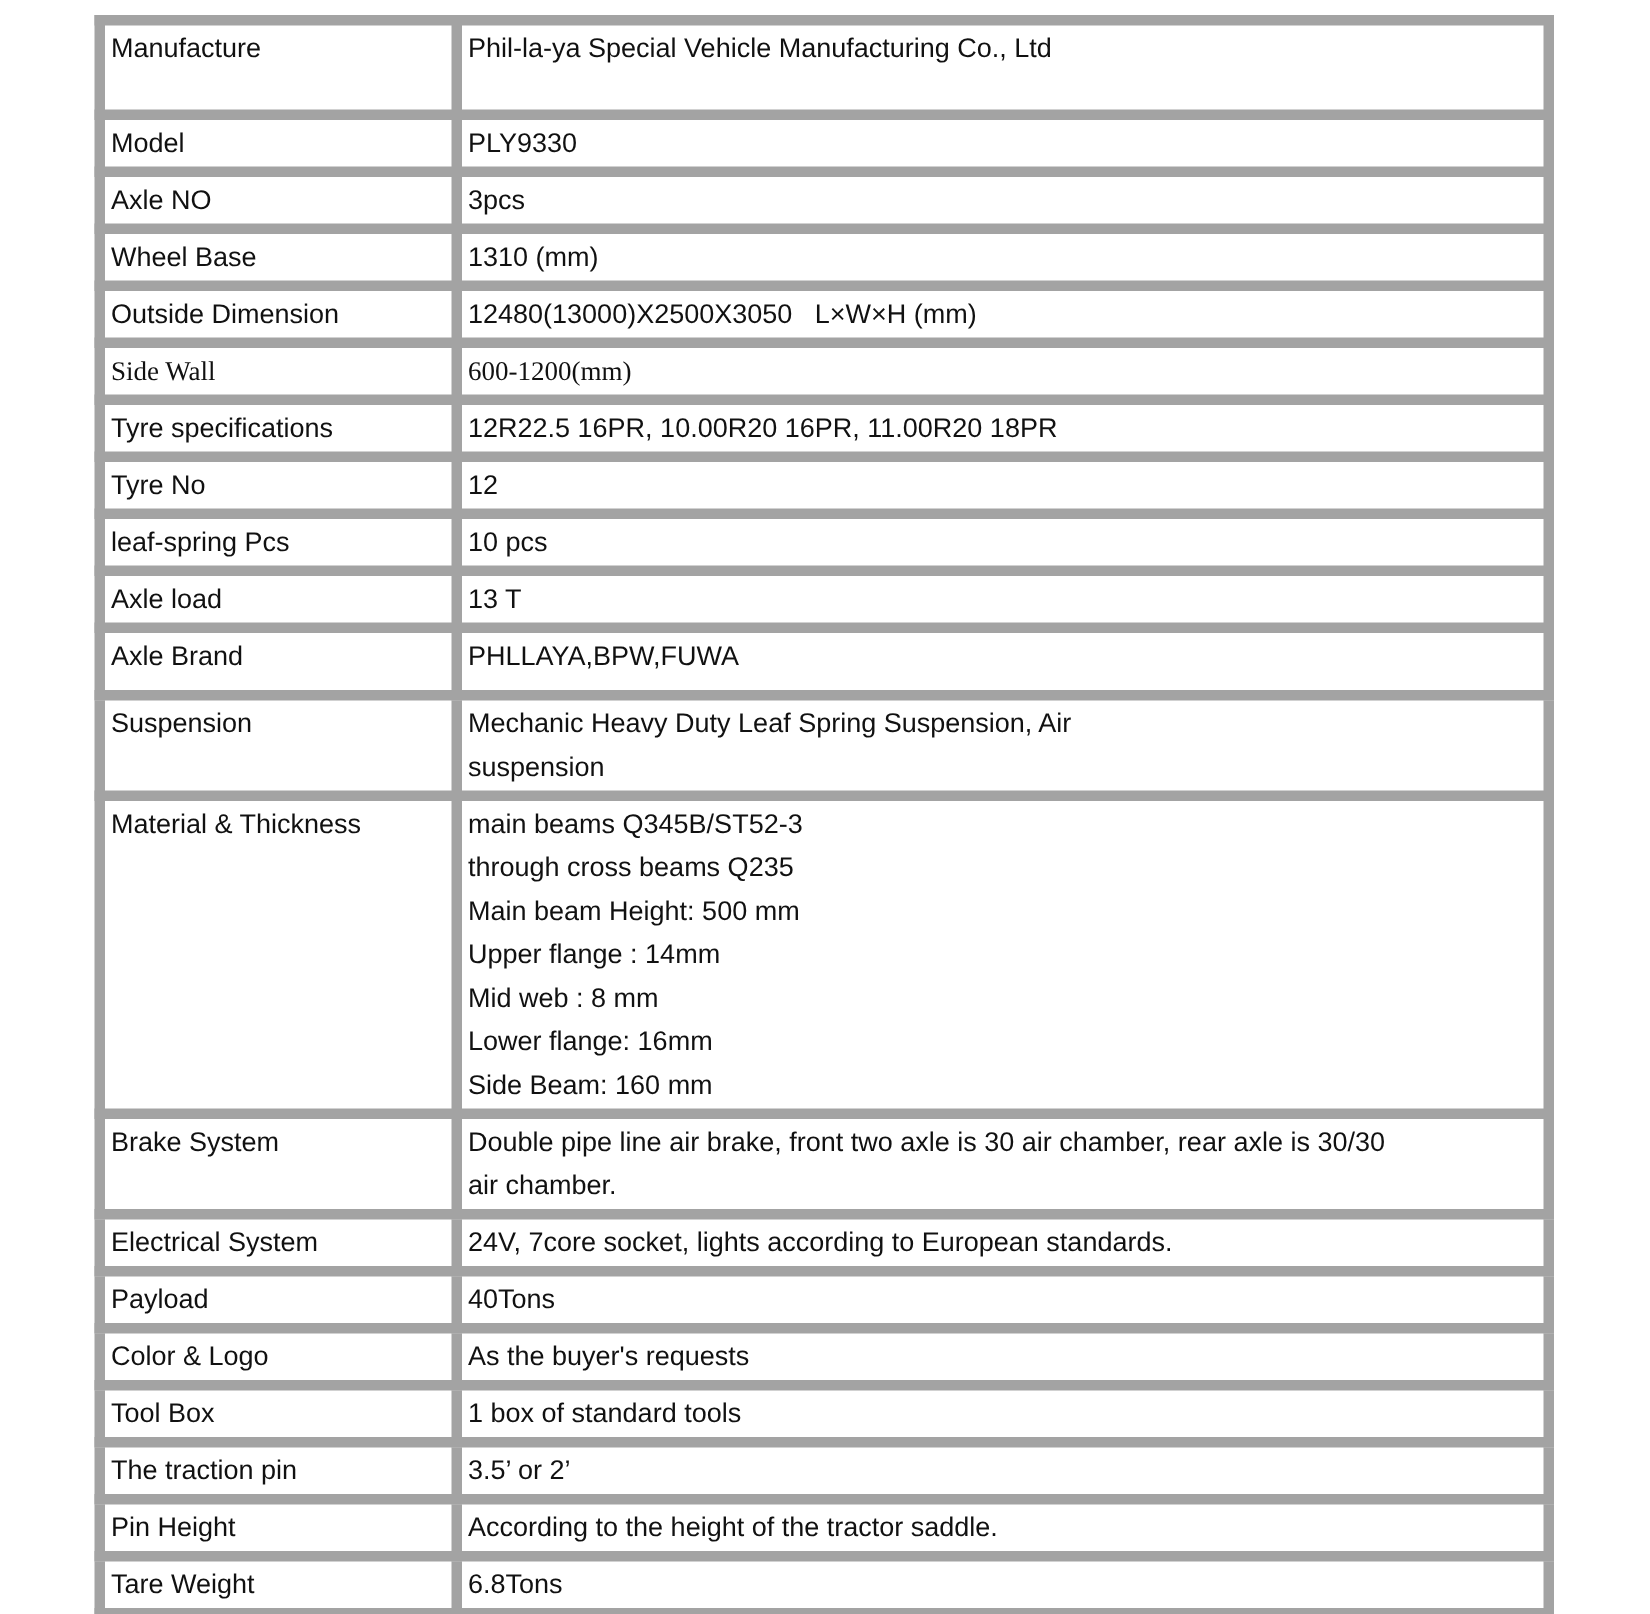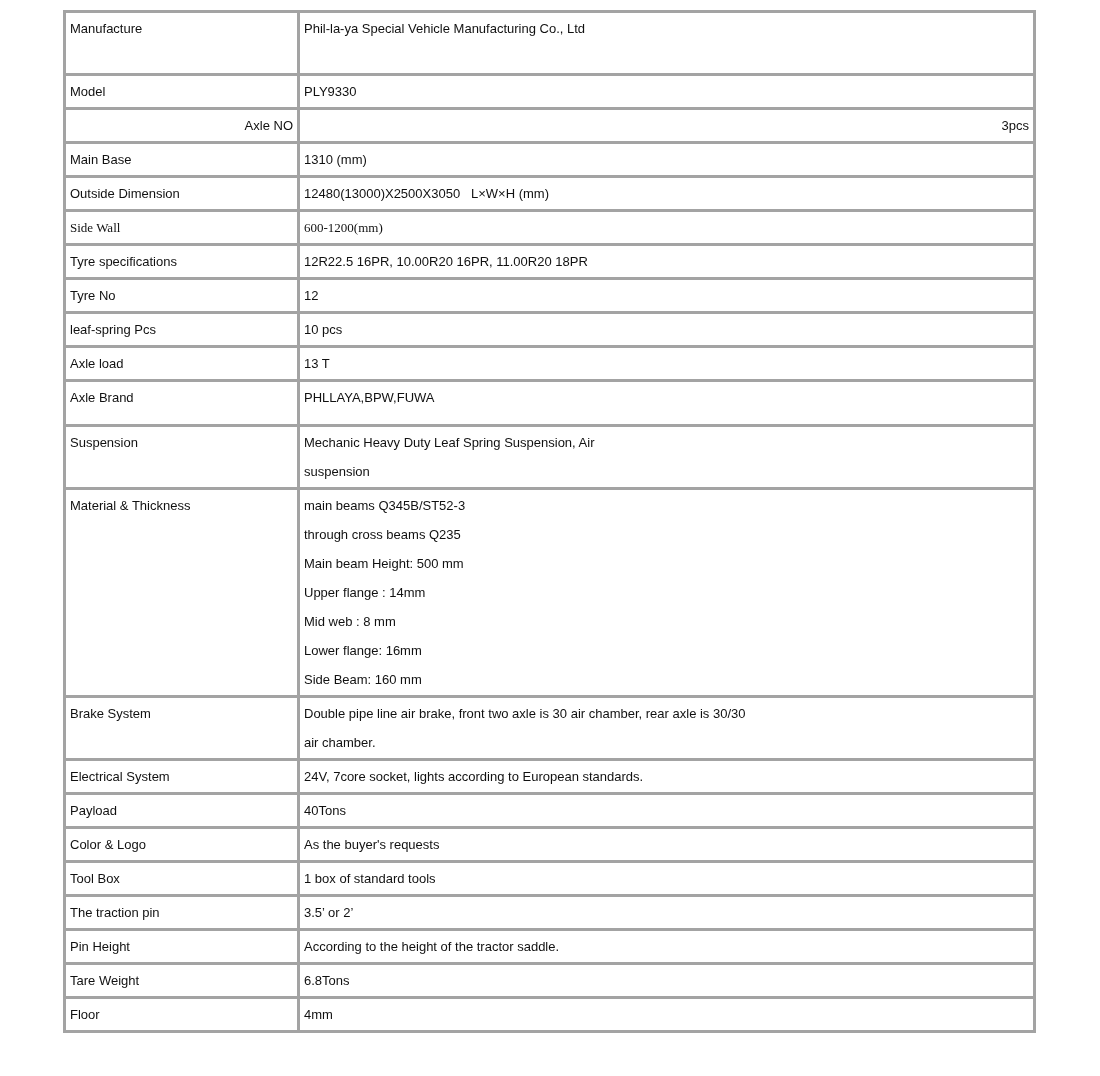--- a/index.html
+++ b/index.html
@@ -19,24 +19,24 @@
     left: 63px;
     top: 10px;
     width: 973px;
   }
   table.spec-table {
     border-collapse: collapse;
     width: 100%;
     table-layout: fixed;
   }
   table.spec-table td {
-    border: 3px solid #a3a3a3;
+    border: 7px solid #a3a3a3;
     vertical-align: top;
     padding: 1px 4px 1px 4px;
-    font-size: 13px;
+    font-size: 18px;
     line-height: 29px;
     color: #111111;
     overflow: hidden;
   }
   td.label-cell {
     width: 223px;
   }
   td.value-cell {
     white-space: pre-wrap;
   }
@@ -51,27 +51,27 @@
   <tr style="height: 63px;">
     <td class="label-cell">Manufacture</td>
     <td class="value-cell">Phil-la-ya Special Vehicle Manufacturing Co., Ltd</td>
   </tr>
 
   <tr style="height: 33px;">
     <td class="label-cell">Model</td>
     <td class="value-cell">PLY9330</td>
   </tr>
 
-  <tr style="height: 33px; text-align: right;">
+  <tr style="height: 33px;">
     <td class="label-cell">Axle NO</td>
     <td class="value-cell">3pcs</td>
   </tr>
 
   <tr style="height: 33px;">
-    <td class="label-cell">Main Base</td>
+    <td class="label-cell">Wheel Base</td>
     <td class="value-cell">1310 (mm)</td>
   </tr>
 
   <tr style="height: 33px;">
     <td class="label-cell">Outside Dimension</td>
     <td class="value-cell">12480(13000)X2500X3050   L×W×H (mm)</td>
   </tr>
 
   <tr style="height: 33px; font-family: Liberation Serif, serif;">
     <td class="label-cell">Side Wall</td>

